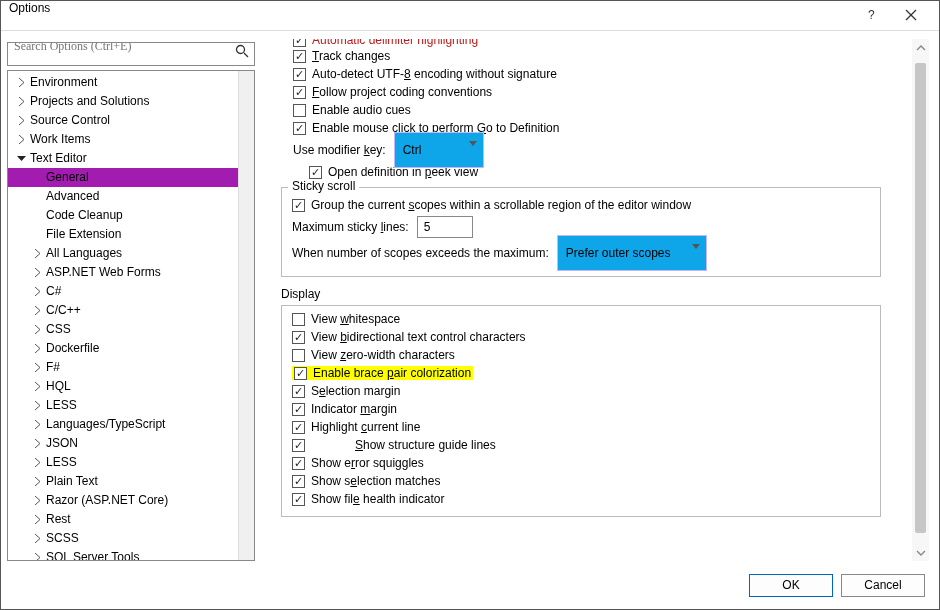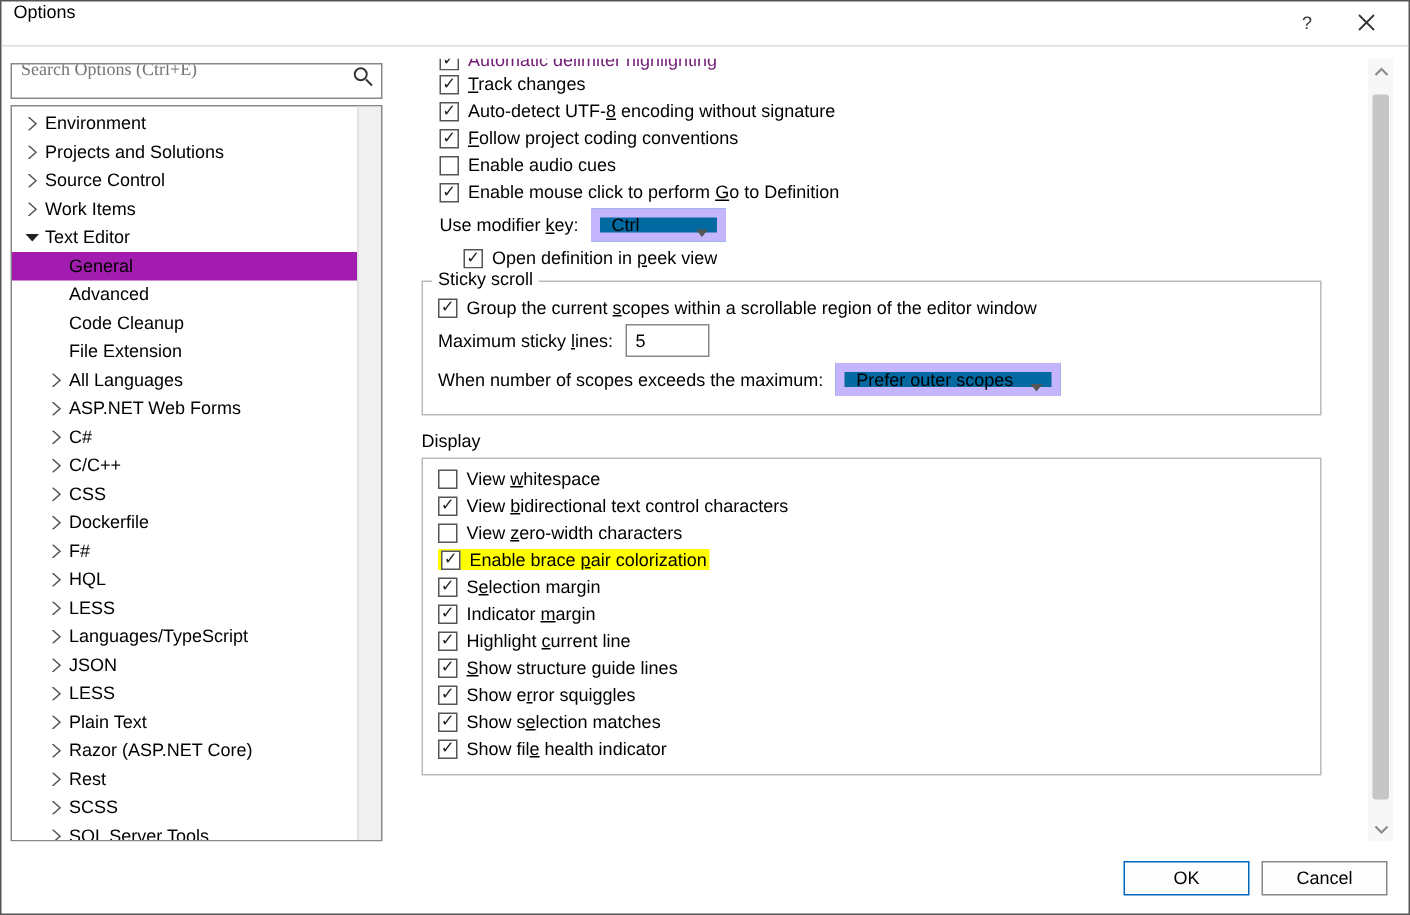--- a/index.html
+++ b/index.html
@@ -32,21 +32,21 @@
   .chk { width: 13px; height: 13px; border: 1px solid #555; margin-right: 6px; background: #fff; display: flex; align-items: center; justify-content: center; flex-shrink: 0; }
   .chk.checked::after { content: "✓"; font-size: 11px; line-height: 11px; color: #222; }
   .u { text-decoration: underline; }
   .highlight { background: #ffff00; padding: 0 2px; }
   .group { border: 1px solid #bbb; margin: 6px 30px 8px 18px; padding: 8px 10px 10px 10px; position: relative; }
   .group-label { position: absolute; top: -9px; left: 6px; background: #fff; padding: 0 4px; }
   .section-label { padding-left: 18px; height: 18px; display: flex; align-items: center; margin-top: 4px; }
   .display-group { border: 1px solid #bbb; margin: 2px 30px 8px 18px; padding: 4px 0 8px 8px; }
   .inline-row { display: flex; align-items: center; gap: 8px; padding-left: 30px; height: 26px; }
   .inline-row.inside-group { padding-left: 10px; }
-  .select { border: 6px solid #c4b5fd; height: 22px; display: flex; align-items: center; padding: 0 22px 0 8px; position: relative; background: #0369a1; }
+  .select { border: 1px solid #c4b5fd; height: 36px; display: flex; align-items: center; padding: 0 22px 0 8px; position: relative; background: #0ea5e9; }
   .select::after { content: ""; position: absolute; right: 6px; top: 8px; border-left: 4px solid transparent; border-right: 4px solid transparent; border-top: 5px solid #555; }
   .numbox { border: 1px solid #888; height: 22px; width: 56px; padding: 0 6px; display: flex; align-items: center; background: #fff; }
   .footer { height: 48px; display: flex; align-items: center; justify-content: flex-end; padding: 0 14px; gap: 8px; }
   .btn { height: 23px; width: 84px; border: 1px solid #888; background: #fdfdfd; display: flex; align-items: center; justify-content: center; cursor: pointer; }
   .btn.primary { border: 1px solid #0067c0; }
   .cutoff-top { height: 8px; overflow: hidden; padding-left: 30px; display: flex; align-items: flex-end; }
 </style>
 </head>
 <body>
 
@@ -296,21 +296,21 @@
             </div>
         </div>
         <div class="tree-scrollbar"></div>
       </div>
     </div>
 
     <div class="content">
       <div class="content-scroll" id="content-scroll">
         <div class="cutoff-top">
           <span class="chk checked"></span>
-          <span style="color:#701a75; text-decoration: line-through; text-decoration-color: transparent;">
+          <span style="color:#b91c1c; text-decoration: line-through; text-decoration-color: transparent;">
             <span>Automatic delimiter highlighting</span>
           </span>
         </div>
 
         <div id="settings-block">
             <div class="opt-row">
               <span class="chk checked"></span>
               <span><span class="u">T</span>rack changes</span>
             </div>
             <div class="opt-row">
@@ -394,21 +394,21 @@
                 <span>S<span class="u">e</span>lection margin</span>
               </div>
               <div class="opt-row" style="padding-left: 2px;">
                 <span class="chk checked"></span>
                 <span>Indicator <span class="u">m</span>argin</span>
               </div>
               <div class="opt-row" style="padding-left: 2px;">
                 <span class="chk checked"></span>
                 <span>Highlight <span class="u">c</span>urrent line</span>
               </div>
-              <div class="opt-row" style="padding-left: 2px;">
+              <div class="opt-row" style="padding-left: 2px; gap: 44px;">
                 <span class="chk checked"></span>
                 <span><span class="u">S</span>how structure guide lines</span>
               </div>
               <div class="opt-row" style="padding-left: 2px;">
                 <span class="chk checked"></span>
                 <span>Show e<span class="u">r</span>ror squiggles</span>
               </div>
               <div class="opt-row" style="padding-left: 2px;">
                 <span class="chk checked"></span>
                 <span>Show s<span class="u">e</span>lection matches</span>

